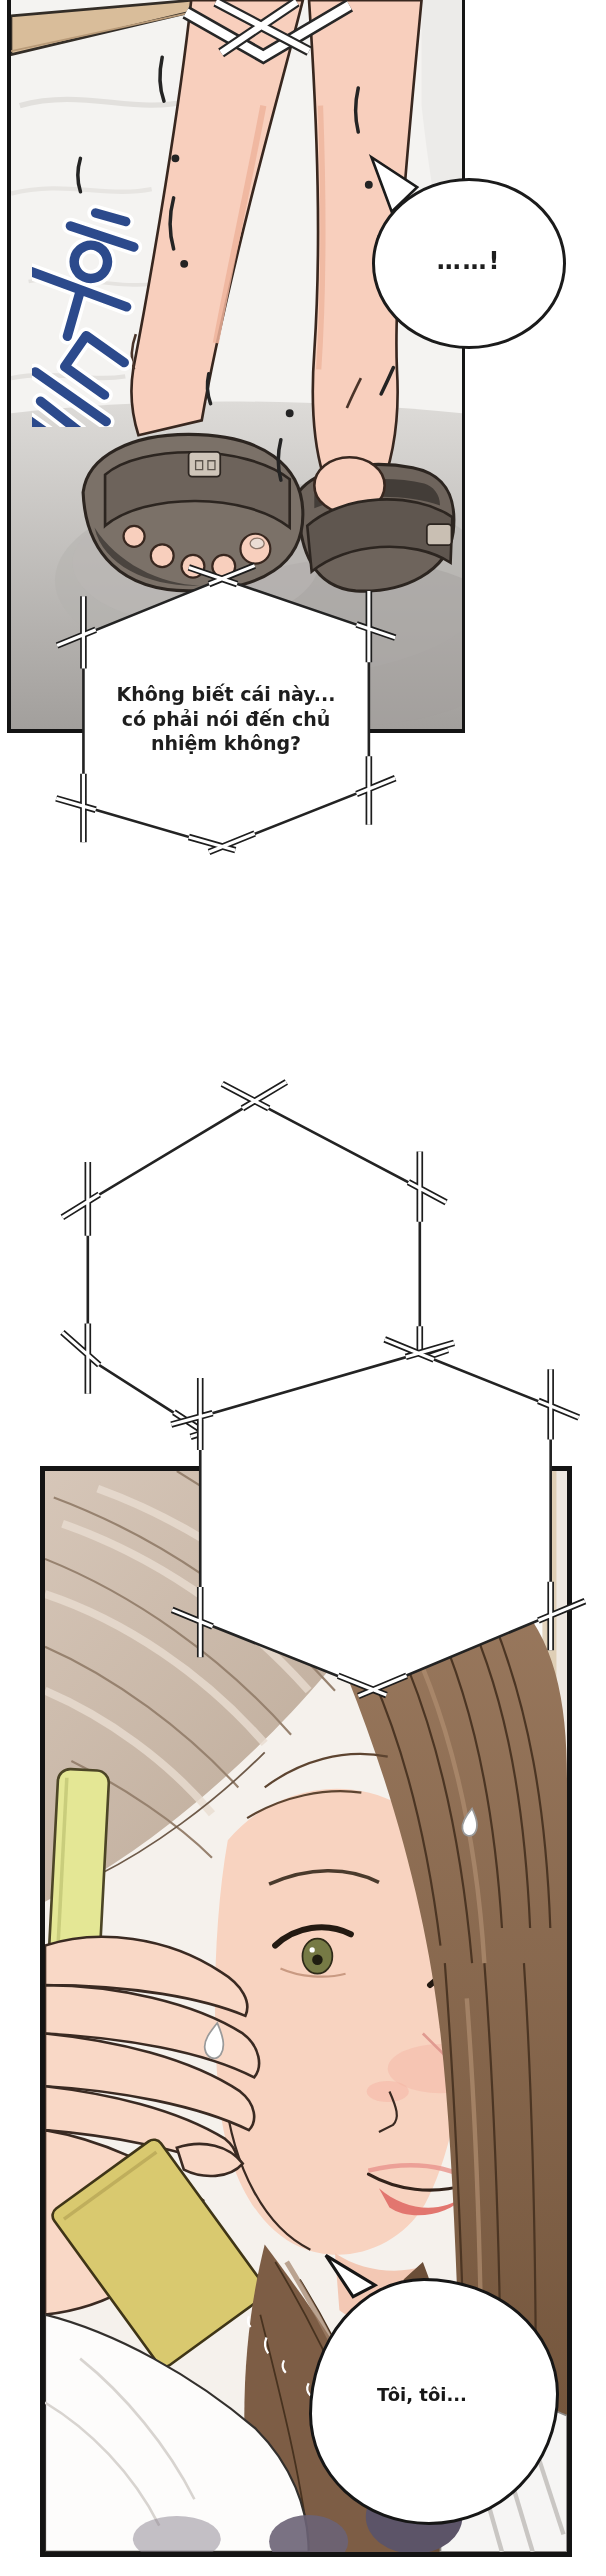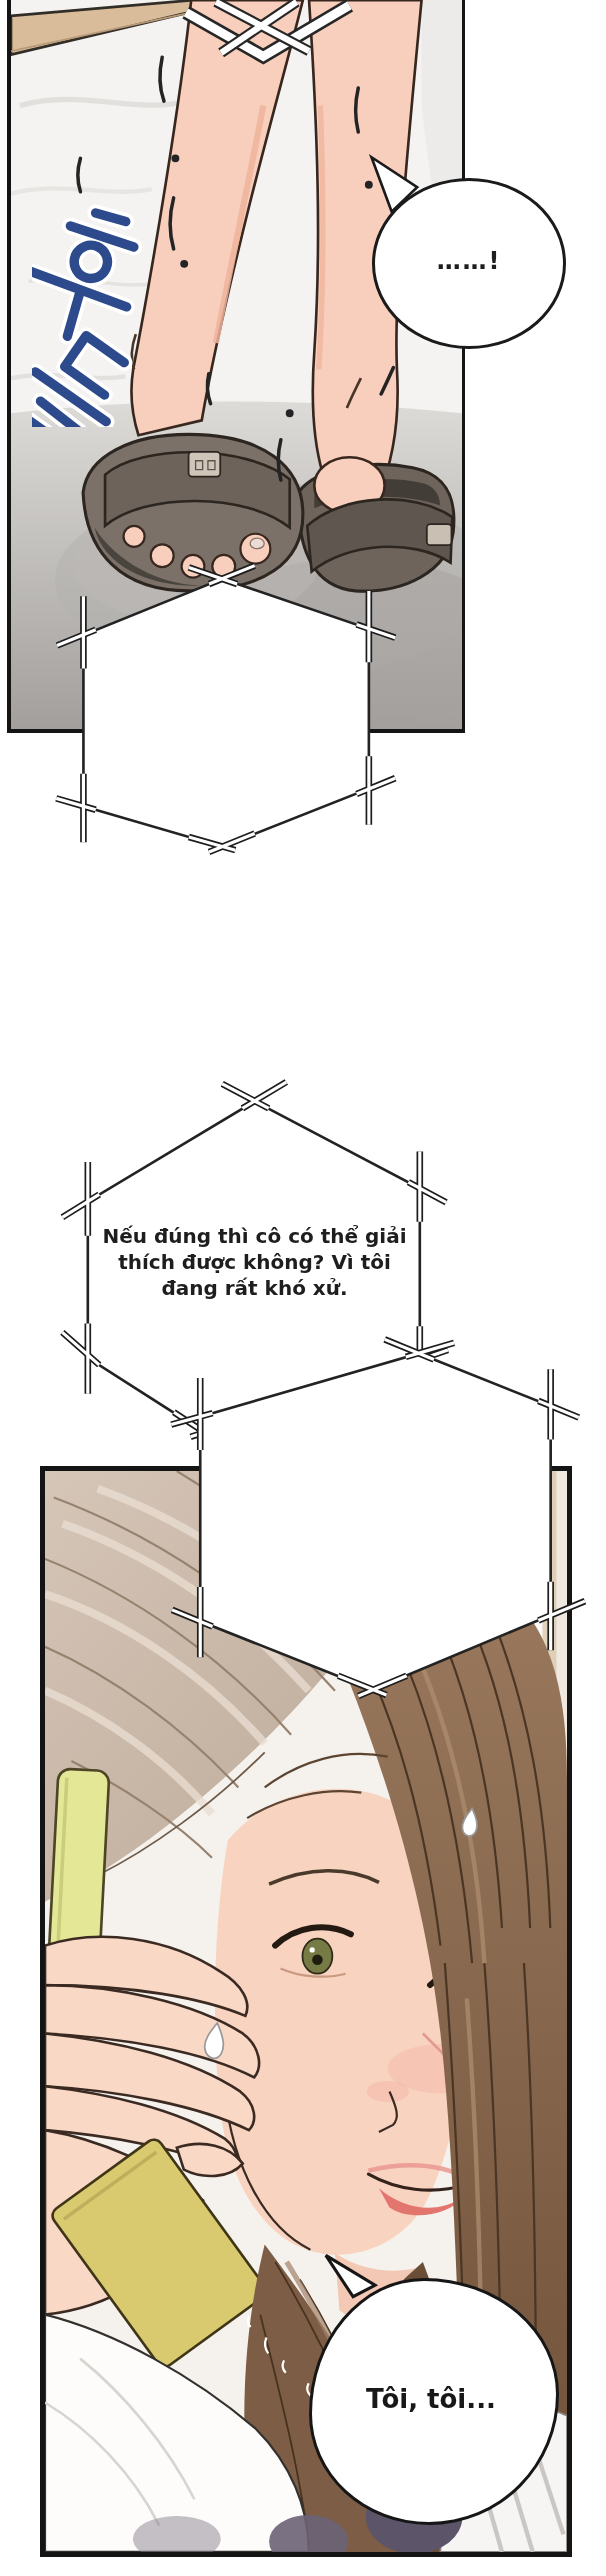--- a/index.html
+++ b/index.html
@@ -17,21 +17,21 @@
   .bubble{position:absolute;background:#fff;z-index:25;}
   #bubble-exclaim{left:372px;top:178px;width:188px;height:165px;border:3.5px solid #1b1b1b;border-radius:50%;}
   #bubble-toi{left:309px;top:2278px;width:244px;height:241px;border:3.5px solid #161616;
               border-radius:46% 54% 52% 48% / 55% 47% 53% 45%;}
   .dlg{position:absolute;z-index:30;font-weight:700;color:#1e1e1e;text-align:center;
        white-space:pre-line;letter-spacing:0;}
   #t-hex1{left:90px;top:682px;width:272px;font-size:19px;line-height:24.6px;}
   #t-hex2{left:92px;top:1223px;width:325px;font-size:20px;line-height:26px;}
   #t-hex3{left:189px;top:1468px;width:373px;font-size:20px;line-height:29px;}
   #t-exclaim{left:381px;top:247px;width:176px;font-size:24px;letter-spacing:1.8px;}
-  #t-toi{left:336px;top:2384px;width:190px;font-size:26px;color:#181818;}
+  #t-toi{left:327px;top:2384px;width:190px;font-size:18px;color:#181818;}
   .hiddendata{position:absolute;opacity:0;font-size:1.8px;pointer-events:none;}
 </style>
 </head>
 <body>
 
 <div class="page">
 
   <div id="panel1" class="panel">
     <svg width="451" height="729" viewBox="0 0 513 829">
       <defs>
@@ -313,19 +313,19 @@
       <polygon class="hex" points="477,1540 627,1600 627,1838 424,1923 228,1845 228,1612"></polygon>
       <path class="xb" d="M438,1524 L494,1547 M462,1544 L517,1528 M228,1650 L228,1568 M242,1608 L195,1621 M228,1806 L228,1886 M242,1851 L196,1832 M385,1907 L440,1929 M408,1930 L463,1907 M627,1638 L627,1558 M613,1594 L659,1613 M627,1800 L627,1878 M613,1844 L666,1822"></path>
       <path class="xw" d="M438,1524 L494,1547 M462,1544 L517,1528 M228,1650 L228,1568 M242,1608 L195,1621 M228,1806 L228,1886 M242,1851 L196,1832 M385,1907 L440,1929 M408,1930 L463,1907 M627,1638 L627,1558 M613,1594 L659,1613 M627,1800 L627,1878 M613,1844 L666,1822"></path>
     </g>
   </svg>
 
   <div id="bubble-exclaim" class="bubble"></div>
   <div id="bubble-toi" class="bubble"></div>
 
   <div id="t-exclaim" class="dlg">……!</div>
-  <div id="t-hex2" class="dlg">Nếu đúng thì cô có thể giải
-thích được không? Vì tôi
-đang rất khó xử.</div>
+  <div id="t-hex1" class="dlg">Không biết cái này...
+có phải nói đến chủ
+nhiệm không?</div>
   <div id="t-toi" class="dlg">Tôi, tôi...</div>
 
 </div>
 
 
 </body></html>

